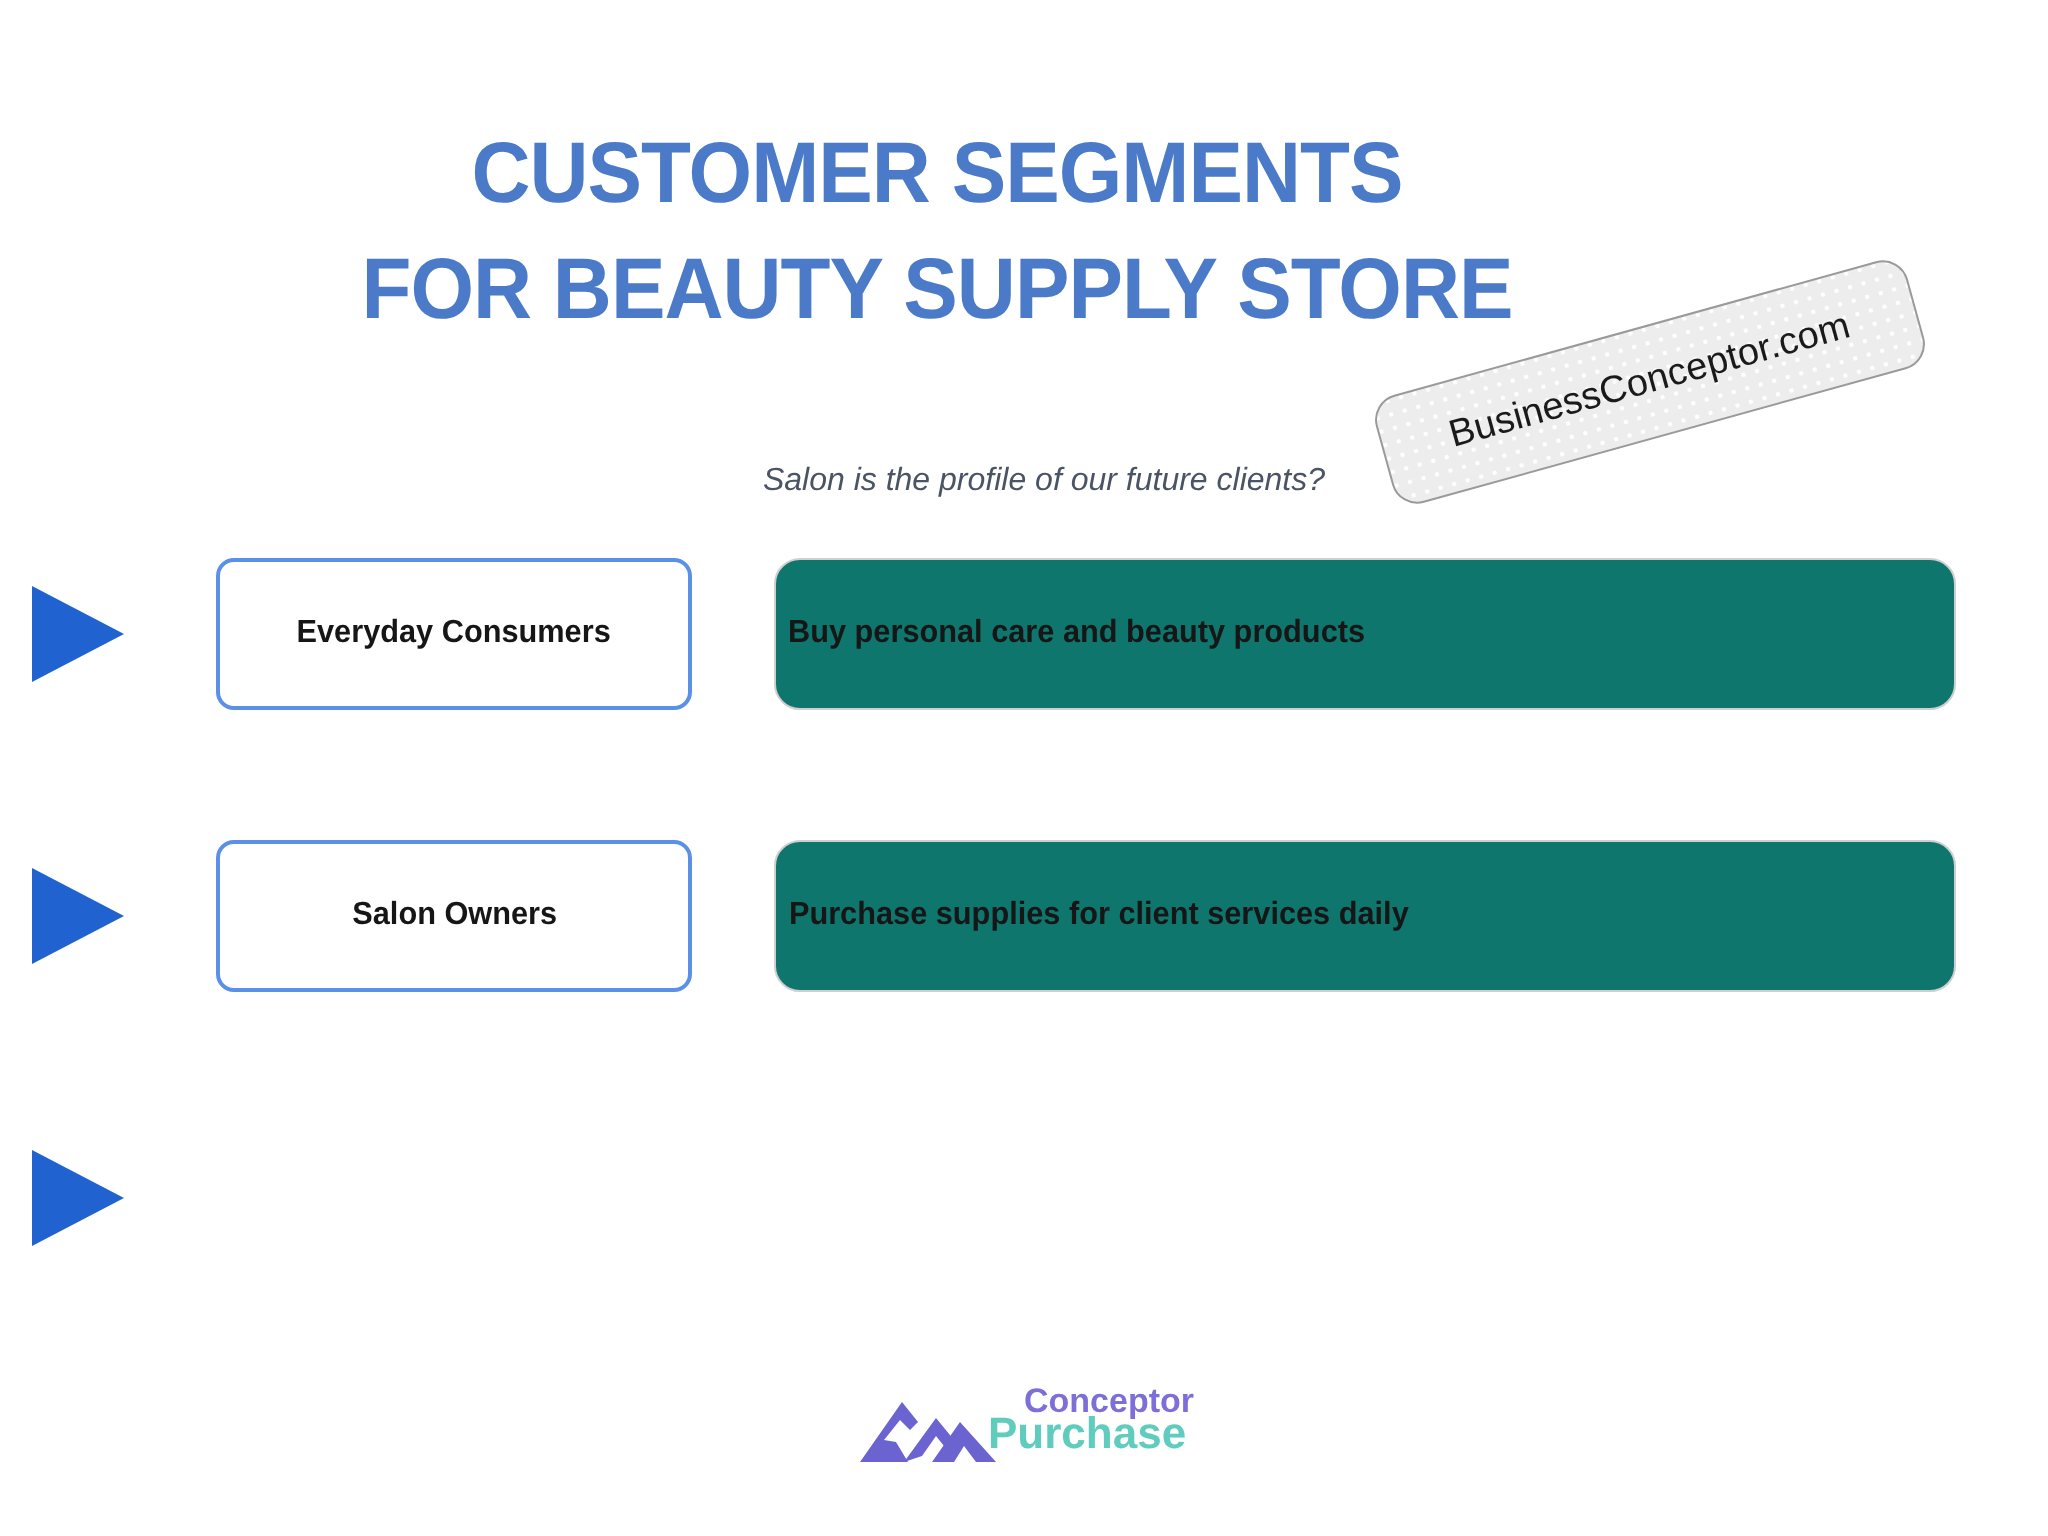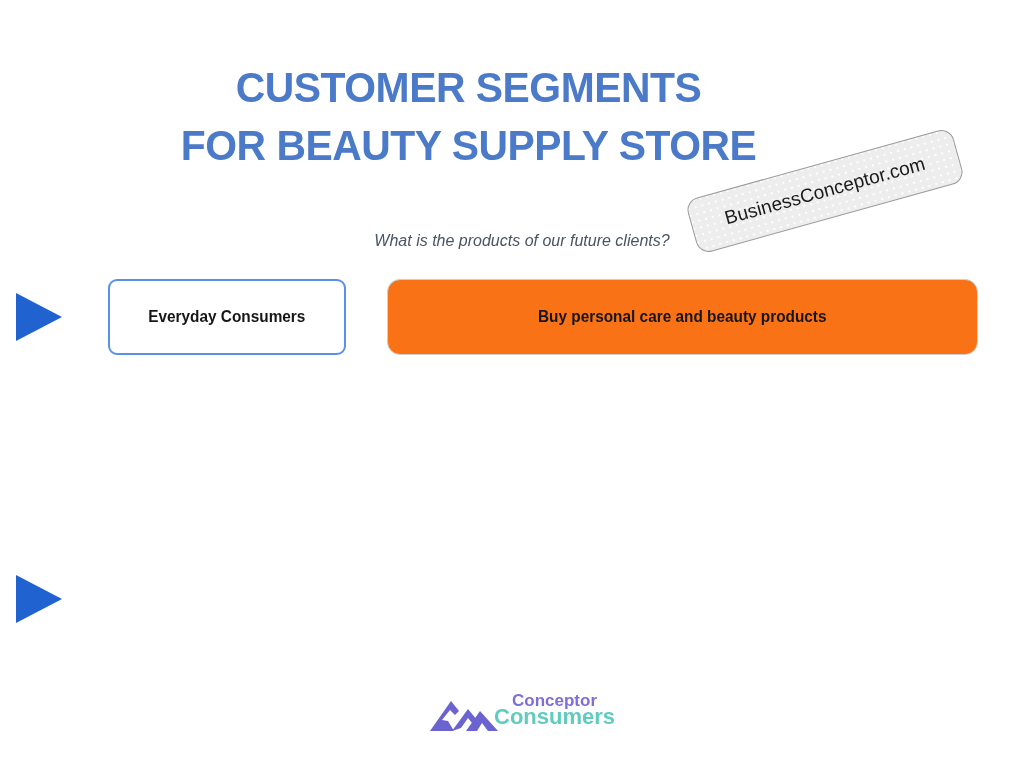--- a/index.html
+++ b/index.html
@@ -129,26 +129,25 @@
     white-space: nowrap;
   }
 
   .desc-box {
     position: absolute;
     left: 387px;
     top: 0;
     width: 591px;
     height: 76px;
     box-sizing: border-box;
-    background: #f97316;
+    background: #0f766e;
     border: 1.5px solid #CFCFCF;
     border-radius: 13px;
     display: flex;
     align-items: center;
-    justify-content: center;
   }
   .desc-label {
     font-family: "Liberation Sans", sans-serif;
     font-weight: bold;
     font-size: 16px;
     color: #161616;
     text-align: center;
     transform: scaleX(0.96);
     white-space: nowrap;
   }
@@ -198,46 +197,55 @@
 </head>
 <body>
 
 <div class="slide">
 
   <div class="title-block">
     <span class="title-line">CUSTOMER SEGMENTS</span>
     <span class="title-line">FOR BEAUTY SUPPLY STORE</span>
   </div>
 
-  <div class="subtitle">What is the products of our future clients?</div>
+  <div class="subtitle">Salon is the profile of our future clients?</div>
 
   <div class="watermark">
     <span class="watermark-text">BusinessConceptor.com</span>
   </div>
 
   <div class="row row-1">
     <div class="arrow"></div>
     <div class="segment-box">
       <span class="segment-label">Everyday Consumers</span>
     </div>
     <div class="desc-box">
       <span class="desc-label">Buy personal care and beauty products</span>
     </div>
   </div>
 
+  <div class="row row-2">
+    <div class="arrow"></div>
+    <div class="segment-box">
+      <span class="segment-label">Salon Owners</span>
+    </div>
+    <div class="desc-box">
+      <span class="desc-label">Purchase supplies for client services daily</span>
+    </div>
+  </div>
 
   <div class="row row-3">
     <div class="arrow"></div>
   </div>
 
   <div class="logo">
     <svg class="logo-mark" width="78" height="44" viewBox="0 0 78 44">
       <path d="M2 41 L23 11 L31 21 L27 25 L22 20 L14 30 L20 31 L26 41 Z" fill="#6B63CF"></path>
       <path d="M24 41 L40 19 L49 30 L44 33 L40 28 L33 38 Z" fill="#6B63CF"></path>
       <path d="M38 41 L52 21 L70 41 L60 41 L54 33 L49 41 Z" fill="#6B63CF"></path>
     </svg>
     <div class="logo-words">
       <span class="logo-business">Conceptor</span>
-      <span class="logo-conceptor">Consumers</span>
+      <span class="logo-conceptor">Purchase</span>
     </div>
   </div>
 
 </div>
 
 </body></html>

